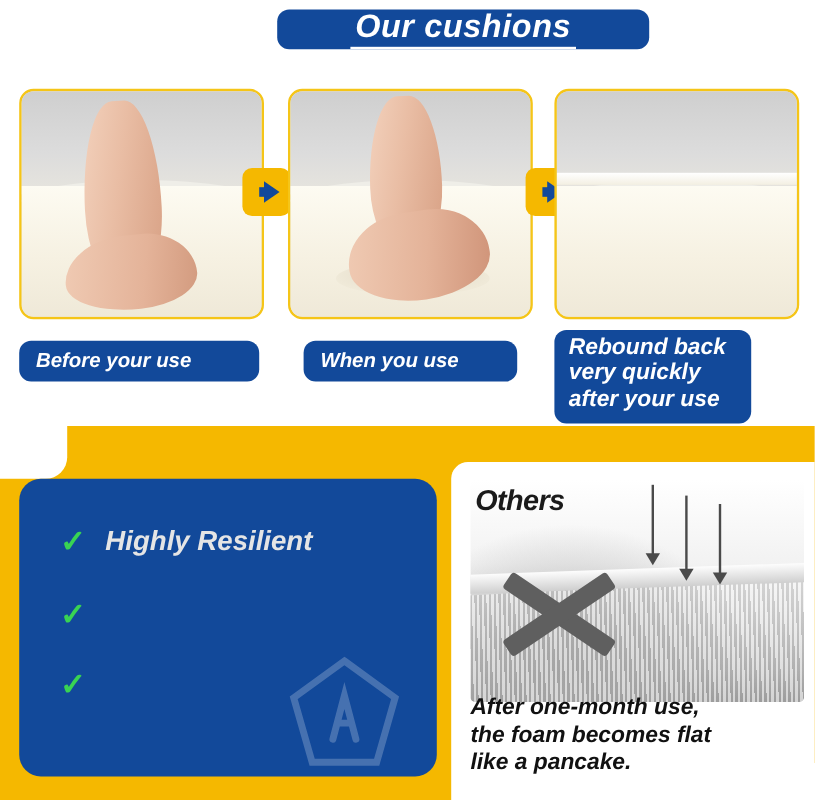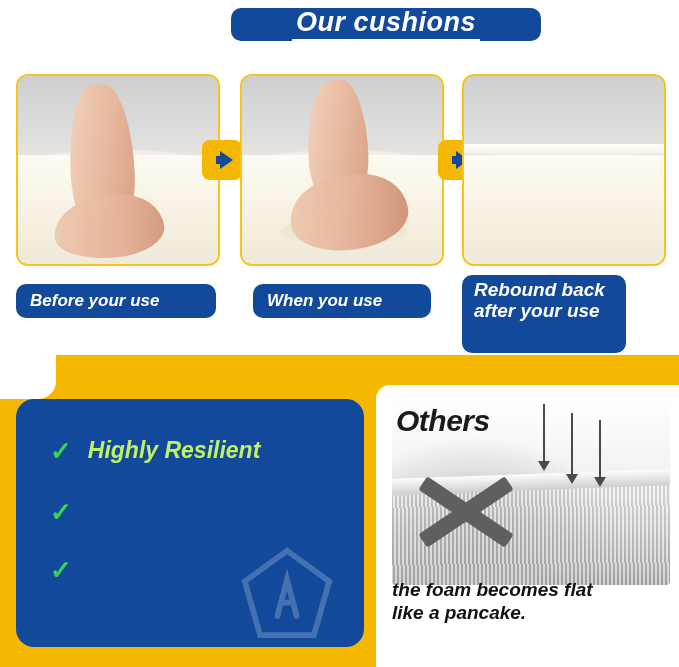--- a/index.html
+++ b/index.html
@@ -135,29 +135,29 @@
     background:#12499a;border-radius:18px;overflow:hidden;
   }
   .feature{
     position:absolute;display:flex;align-items:center;gap:16px;left:34px;
   }
   .f1{top:38px;} .f2{top:100px;} .f3{top:158px;}
   .check{
     color:#39d353;font-size:26px;font-weight:bold;line-height:1;
   }
   .feature-label{
-    color:#bef264;font-size:23px;font-weight:bold;font-style:italic;white-space:nowrap;
+    color:#e5e5e5;font-size:23px;font-weight:bold;font-style:italic;white-space:nowrap;
   }
   .watermark{
     position:absolute;right:28px;bottom:6px;width:98px;height:96px;opacity:.22;
   }
 
   
   .others-title{
-    position:absolute;left:396px;top:404px;font-size:30px;font-weight:bold;
+    position:absolute;left:396px;top:404px;font-size:24px;font-weight:bold;
     color:#1a1a1a;font-style:italic;letter-spacing:-.5px;
   }
   .fiber-photo{
     position:absolute;left:392px;top:400px;width:278px;height:185px;
     background:
       radial-gradient(ellipse at 30% 90%, #a9a9a9 0%, rgba(169,169,169,0) 55%),
       linear-gradient(180deg,#ffffff 0%,#f2f2f2 38%,#d9d9d9 62%,#b9b9b9 86%,#9e9e9e 100%);
     border-radius:4px;
     overflow:hidden;
   }
@@ -237,20 +237,21 @@
 </div>
 
 <div class="caption c1">
   <span>Before your use</span>
 </div>
 <div class="caption c2">
   <span>When you use</span>
 </div>
 <div class="caption c3">
   <span>Rebound back</span>
+  <span>very  quickly</span>
   <span>after your use</span>
 </div>
 
 <div class="yellow-band"></div>
 <div class="white-notch"></div>
 <div class="white-right"></div>
 
 <div class="blue-card">
   <div class="feature f1">
     <span class="check">✓</span>
@@ -272,15 +273,16 @@
 <div class="fiber-photo"></div>
 <div class="down-arrow d1"></div>
 <div class="down-arrow d2"></div>
 <div class="down-arrow d3"></div>
 <div class="others-title">Others</div>
 <div class="big-x">
   <i class="s1"></i>
   <i class="s2"></i>
 </div>
 <div class="others-caption">
+  <span>After one-month use,</span>
   <span>the foam becomes flat</span>
   <span>like a pancake.</span>
 </div>
 
 </body></html>

